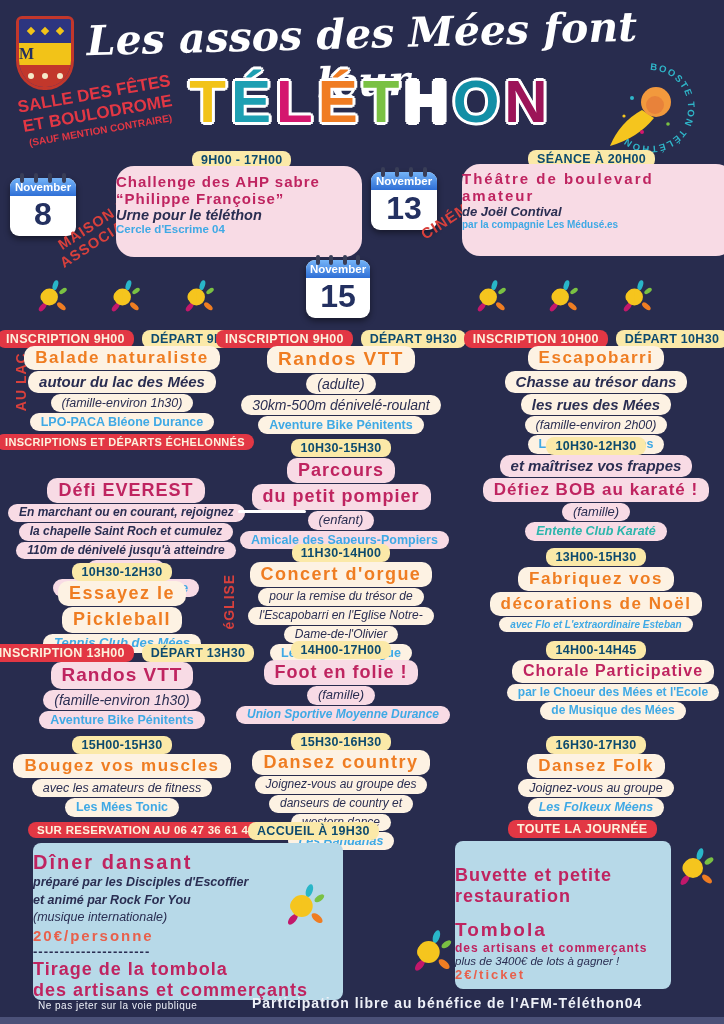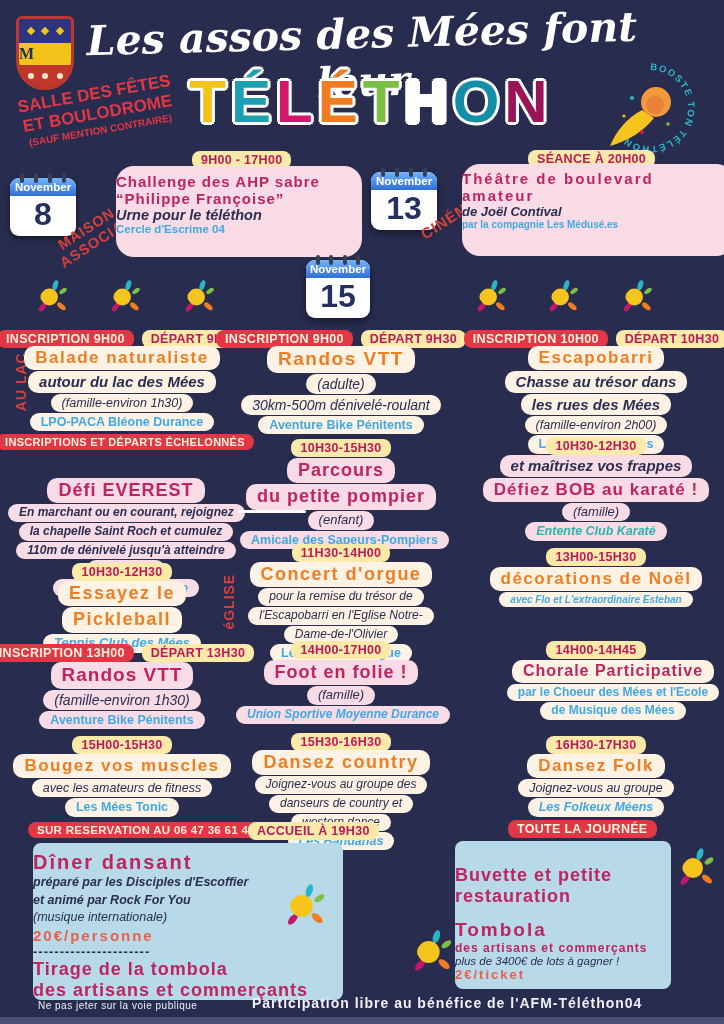--- a/index.html
+++ b/index.html
@@ -1,21 +1,21 @@
 <!DOCTYPE html>
 <html><head>
 <meta charset="utf-8">
 <style>
   html,body{margin:0;padding:0;background:#1b1e38}
   .page{position:relative;width:724px;height:1024px;background:#282c4e;font-family:"Liberation Sans",sans-serif;overflow:hidden}
   .abs{position:absolute}
   
   .badge{display:inline-block;font-weight:bold;border-radius:8px;padding:2px 9px;font-size:12.5px;letter-spacing:.3px;white-space:nowrap}
   .bR{background:#e23744;color:#fdf1dc}
-  .bY{background:#fbe9a8;color:#be185d}
+  .bY{background:#fbe9a8;color:#0c4a6e}
   .brow{position:absolute;display:flex;gap:8px;justify-content:center;align-items:center}
   
   .stack{position:absolute;text-align:center;line-height:1.3}
   .ln{display:table;margin:0 auto 1px;padding:1px 11px;border-radius:10px;white-space:nowrap}
   .pink .ln{background:#f8dbe5}
   .cream .ln{background:#fdf2e3}
   
   .tO{color:#ef7d22;font-weight:800;letter-spacing:1.5px}
   .tM{color:#bf2460;font-weight:800;letter-spacing:1px}
   .tN{color:#2a2e52;font-weight:bold;font-style:italic}
@@ -261,21 +261,21 @@
     <span class="ln tN f12">110m de dénivelé jusqu'à atteindre</span>
     <span class="ln tN f12">l'Everest !</span>
     <span class="ln tB f125">Pénitents Endurance</span>
   </div>
 
   <div class="brow" style="left:240px;top:439px;width:202px">
     <span class="badge bY">10H30-15H30</span>
   </div>
   <div class="stack pink" style="left:240px;top:458px;width:202px">
     <span class="ln tM f18">Parcours</span>
-    <span class="ln tM f18">du petite pompier</span>
+    <span class="ln tM f18">du petit pompier</span>
     <span class="ln tNi f13">(enfant)</span>
     <span class="ln tB f125">Amicale des Sapeurs-Pompiers</span>
   </div>
   <div class="wline" style="left:238px;top:510px;width:68px"></div>
 
   <div class="brow" style="left:478px;top:437px;width:236px">
     <span class="badge bY">10H30-12H30</span>
   </div>
   <div class="stack pink" style="left:472px;top:455px;width:248px">
     <span class="ln tN f15">et maîtrisez vos frappes</span>
@@ -302,20 +302,21 @@
     <span class="ln tNi f12">pour la remise du trésor de</span>
     <span class="ln tNi f12">l'Escapobarri en l'Eglise Notre-</span>
     <span class="ln tNi f12">Dame-de-l'Olivier</span>
     <span class="ln tB f125">Les Amis de l'Orgue</span>
   </div>
 
   <div class="brow" style="left:478px;top:548px;width:236px">
     <span class="badge bY">13H00-15H30</span>
   </div>
   <div class="stack cream" style="left:474px;top:567px;width:244px">
+    <span class="ln tO f17">Fabriquez vos</span>
     <span class="ln tO f17">décorations de Noël</span>
     <span class="ln tBi f11">avec Flo et L'extraordinaire Esteban</span>
   </div>
 
   <div class="brow" style="left:15px;top:644px;width:214px">
     <span class="badge bR">INSCRIPTION 13H00</span>
     <span class="badge bY">DÉPART 13H30</span>
   </div>
   <div class="stack pink" style="left:15px;top:662px;width:214px">
     <span class="ln tM f19">Randos VTT</span>

